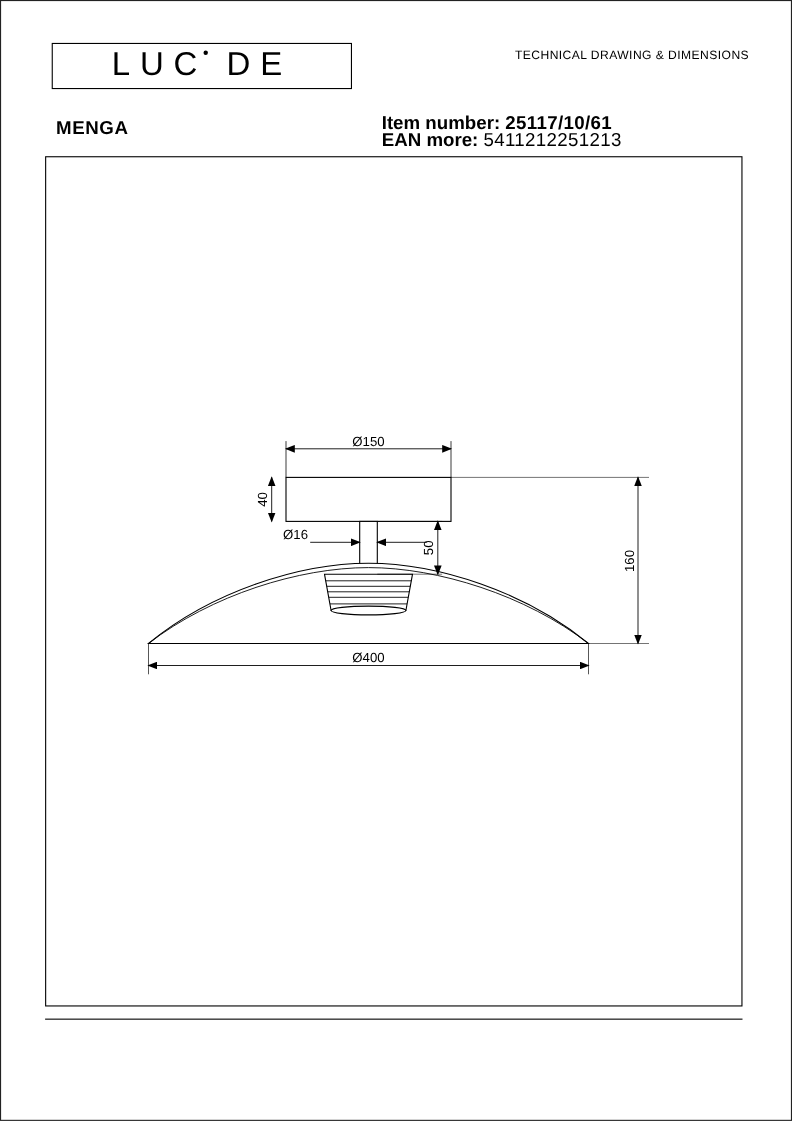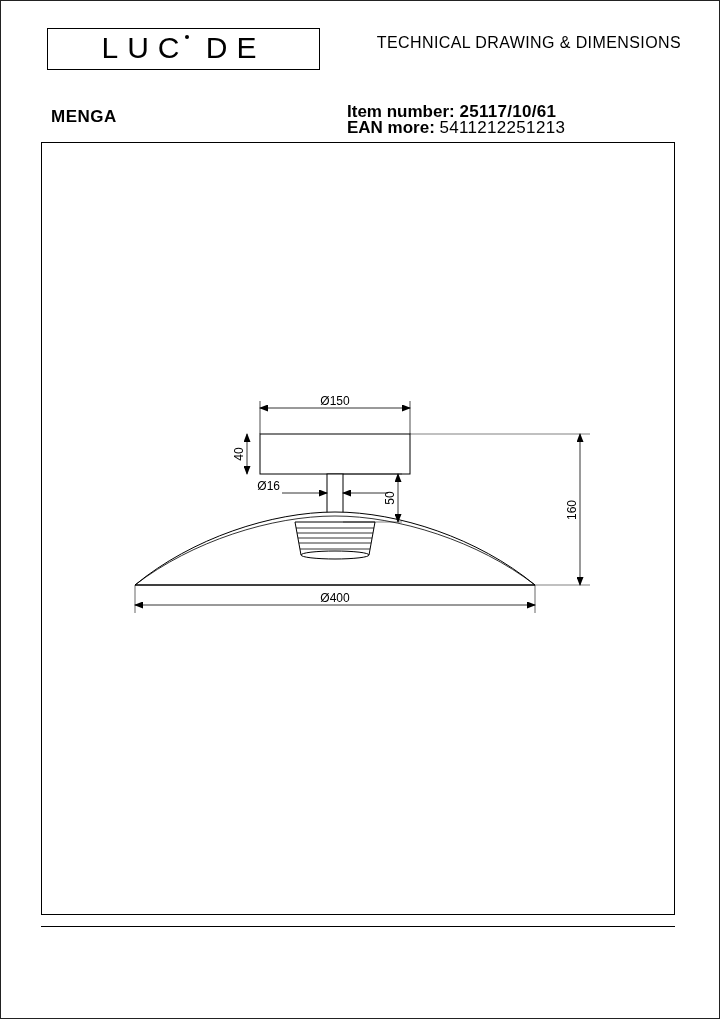--- a/index.html
+++ b/index.html
@@ -21,21 +21,21 @@
     width: 720px;
     height: 1019px;
     border: 1px solid #222;
     box-sizing: border-box;
   }
 
   
   .header {
     position: absolute;
     left: 46px;
-    top: 27px;
+    top: 38px;
     width: 634px;
     height: 48px;
     text-align: center;
   }
   .logo-box {
     position: absolute;
     left: 0;
     top: 0;
     width: 273px;
     height: 42px;
@@ -62,21 +62,21 @@
     top: 6px;
     width: 4px;
     height: 4px;
     border-radius: 50%;
     background: #000;
   }
   .header-right {
     position: absolute;
     right: 0;
     top: 6px;
-    font-size: 16px;
+    font-size: 11px;
     letter-spacing: 0.4px;
     font-weight: 400;
     color: #000;
     white-space: nowrap;
   }
 
   
   .title {
     position: absolute;
     left: 50px;

